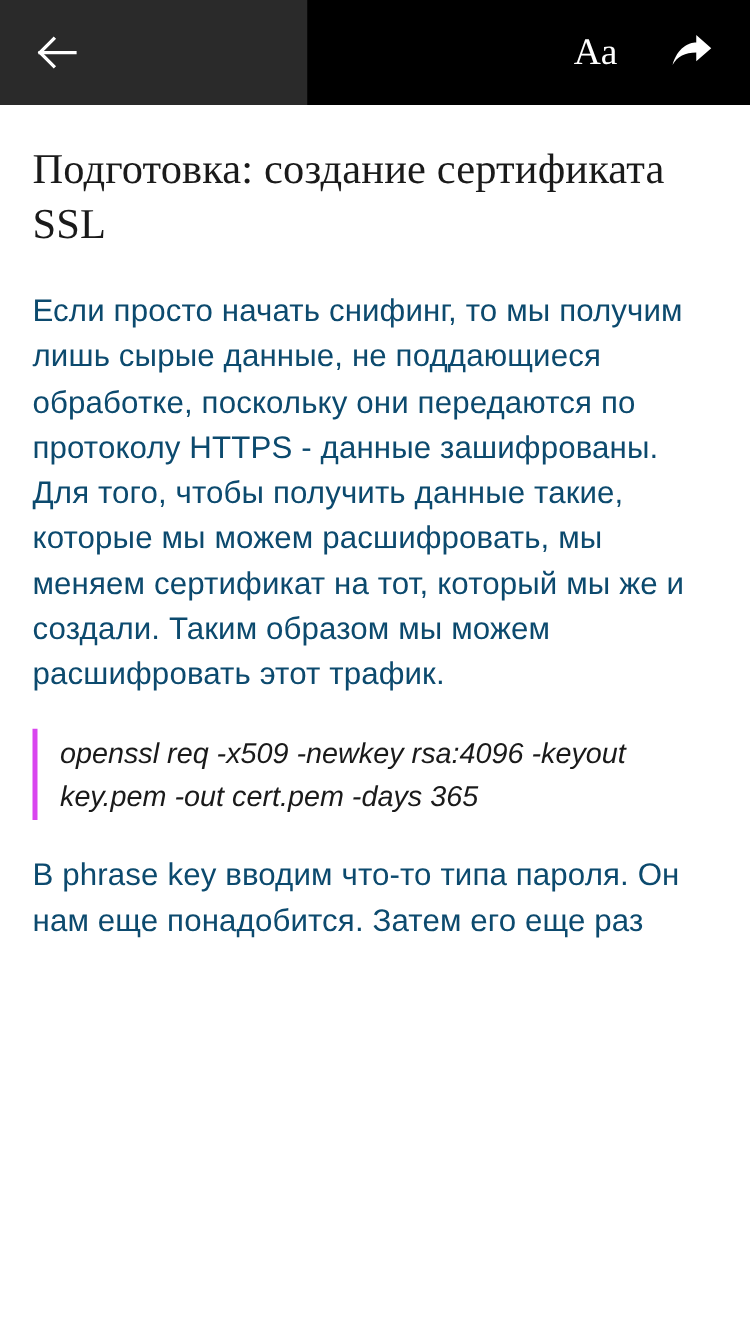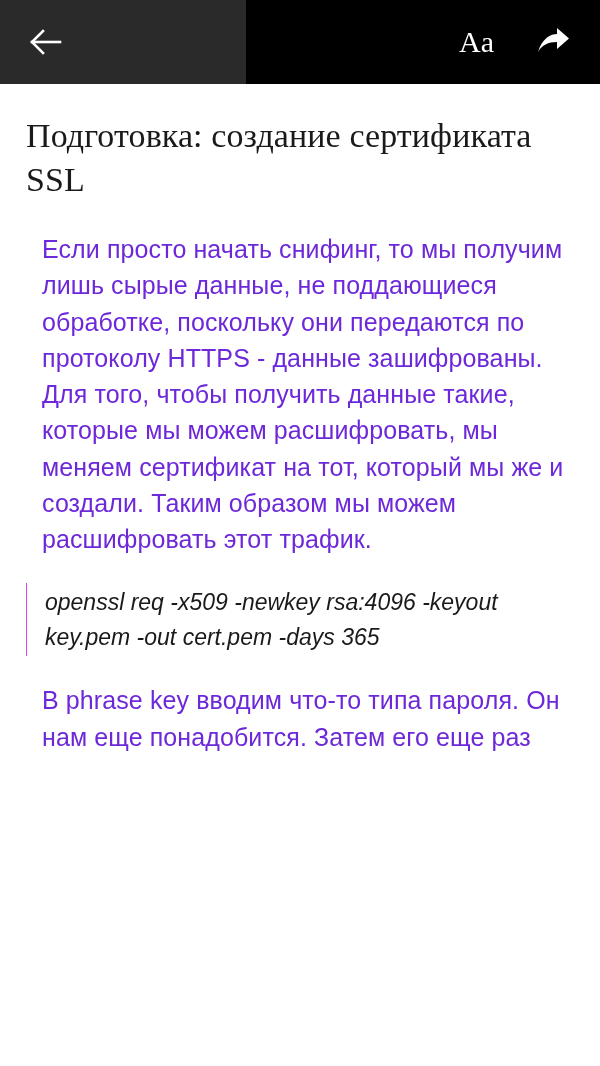--- a/index.html
+++ b/index.html
@@ -89,29 +89,29 @@
     line-height: 1.28;
     color: #1a1a1a;
     margin: 8px 0 30px 0;
     letter-spacing: 0.1px;
   }
 
   p.para {
     font-family: "Liberation Sans", sans-serif;
     font-size: 25px;
     line-height: 1.45;
-    color: #6d28d9;
-    margin: 0 0 26px 16px;
+    color: #0c4a6e;
+    margin: 0 0 26px 0;
     letter-spacing: 0.1px;
   }
 
   blockquote.code-quote {
     margin: 0 0 26px 0;
     padding: 2px 0 2px 18px;
-    border-left: 1px solid #d946ef;
+    border-left: 4px solid #d946ef;
     font-family: "Liberation Sans", sans-serif;
     font-style: italic;
     font-size: 23px;
     line-height: 1.5;
     color: #1a1a1a;
   }
 </style>
 </head>
 <body>
 

